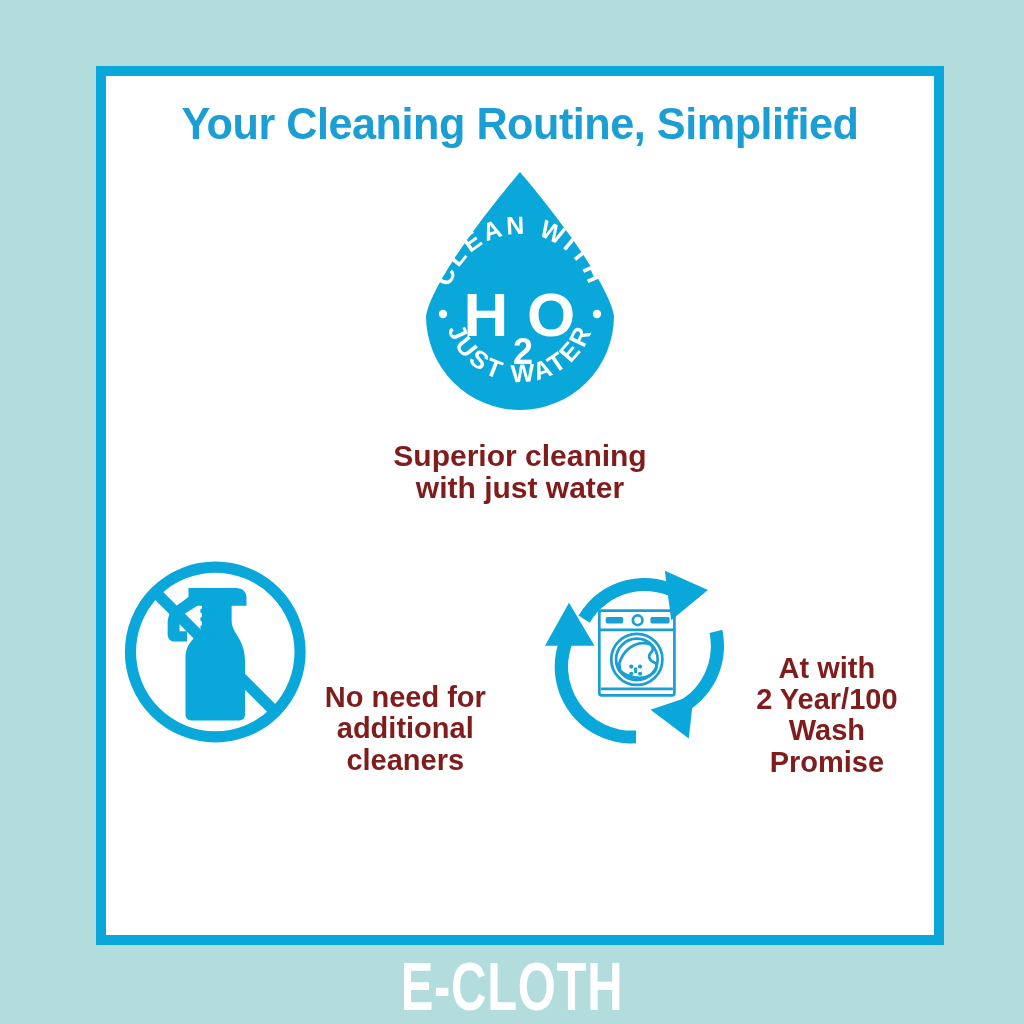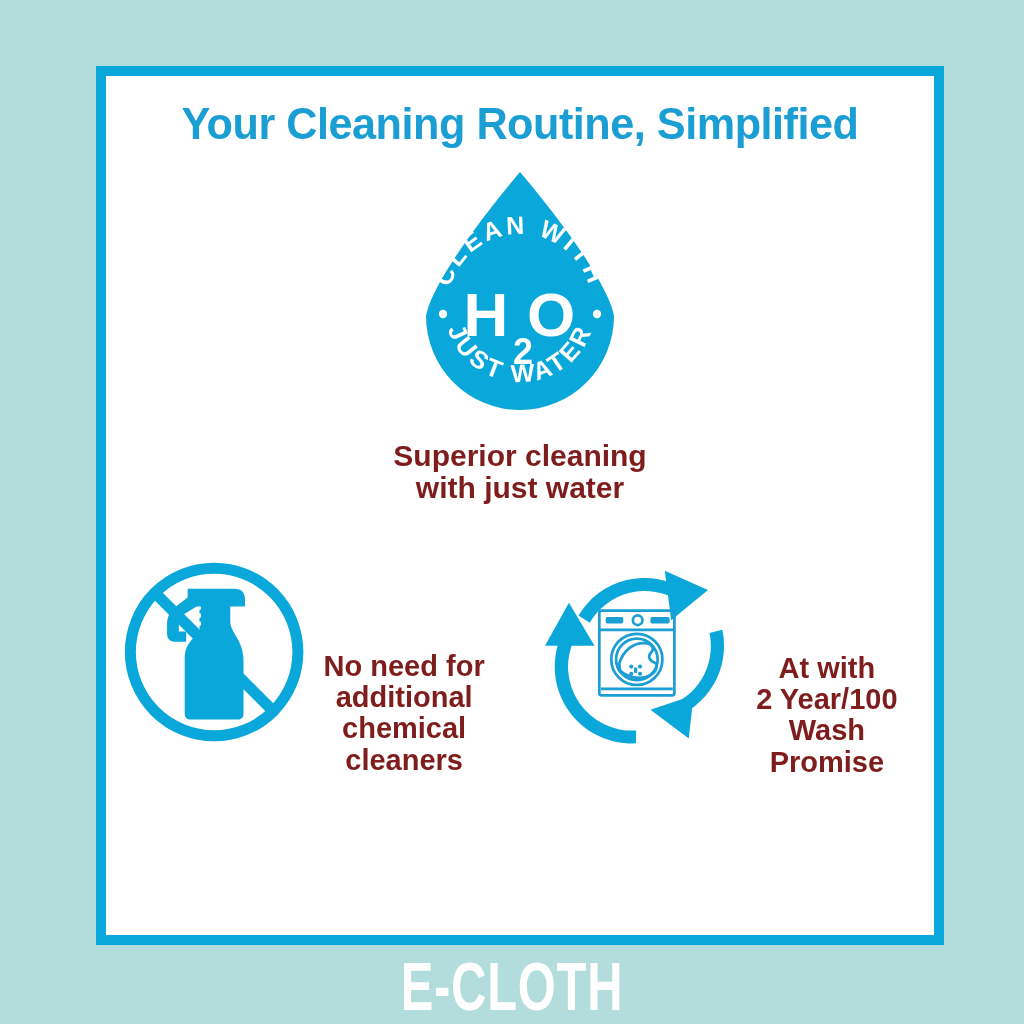--- a/index.html
+++ b/index.html
@@ -204,22 +204,21 @@
           <rect x="104" y="99" width="16" height="6" rx="2"></rect>
         </g>
 
         <circle cx="124" cy="124" r="114" fill="none" stroke="#09a7da" stroke-width="15"></circle>
 
         <line x1="43" y1="43" x2="205" y2="205" stroke="#09a7da" stroke-width="15"></line>
       </svg>
 
       <div class="feature-caption">
         <div>No need for</div>
-        <div>additional chemical</div>
-        <div>cleaners</div>
+        <div>additional cleaners</div>
       </div>
     </div>
 
     <div class="feature-col">
       <svg id="wash-promise-icon" viewBox="0 0 250 250">
         <g fill="#09a7da">
 
           <path d="M 52 78
                    A 96 96 0 0 1 186 46
                    L 178 60

